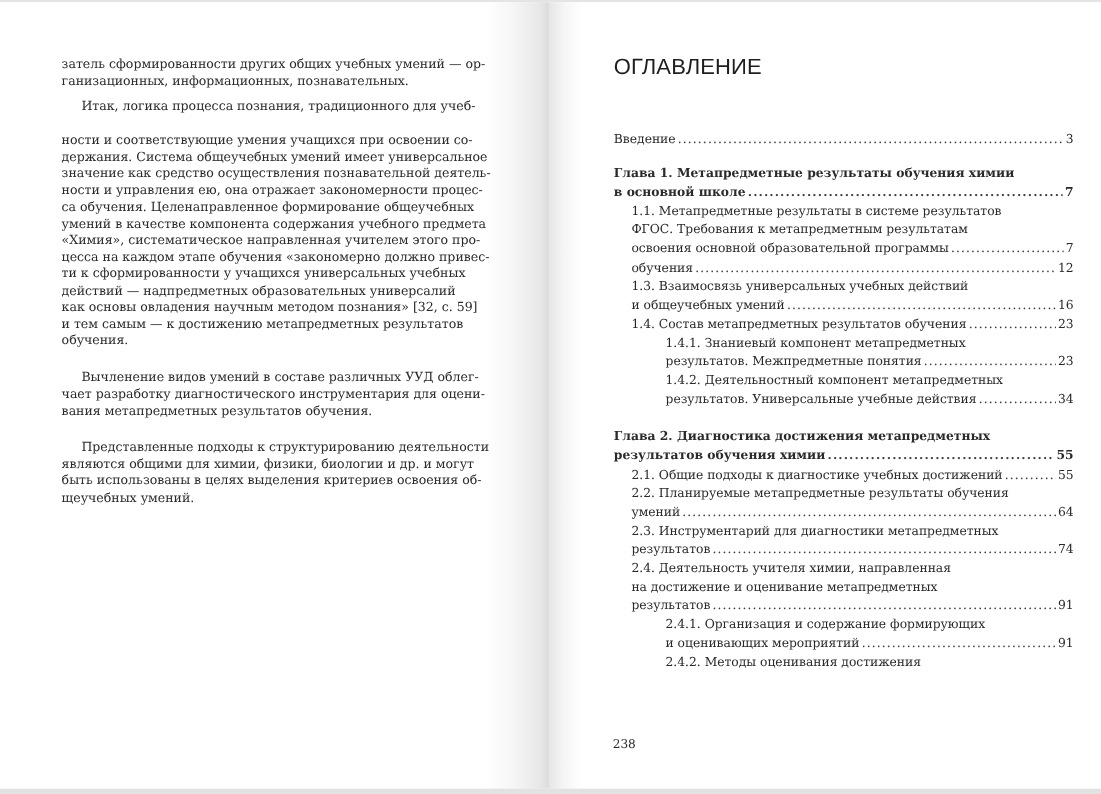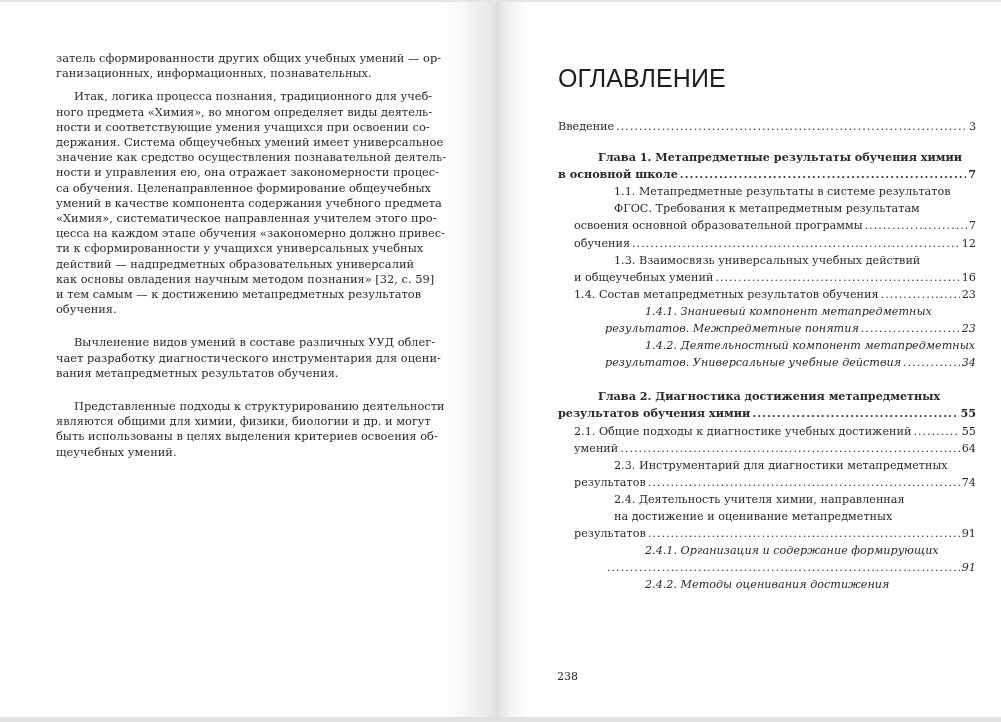--- a/index.html
+++ b/index.html
@@ -31,54 +31,54 @@
     font-size: 11.4px; line-height: 15.2px; text-align: justify;
     hyphens: manual;
   }
   .body-text p { margin: 0; text-indent: 0; }
   .body-text p.indent { text-indent: 18px; }
   .body-text p.gap { margin-top: 8px; }
   .body-text p.small-gap { margin-top: 18px; }
 
   
   .toc-title {
-    position: absolute; left: 558px; top: 64px;
+    position: absolute; left: 558px; top: 50px;
     font-family: "Liberation Sans", "DejaVu Sans", sans-serif;
-    font-size: 25px; font-weight: normal; letter-spacing: 0.1px; color: #1e1e1e;
+    font-size: 20px; font-weight: normal; letter-spacing: 0.1px; color: #1e1e1e;
   }
   .toc { position: absolute; left: 558px; top: 118px; width: 418px; font-size: 11.2px; line-height: 17.1px; }
   .toc-entry { position: relative; }
-  .toc-entry .line { display: block; white-space: nowrap; margin-left: 40px; }
+  .toc-entry .line { display: block; white-space: nowrap; }
   .toc-entry .last { display: flex; align-items: flex-end; white-space: nowrap; }
   .toc-entry .last .txt { flex: 0 0 auto; }
   .toc-entry .last .dots { flex: 1 1 auto; overflow: hidden; white-space: nowrap; margin: 0 2px; letter-spacing: 1px; color: #3a3a3a; }
   .toc-entry .last .dots::before { content: "..........................................................................................................................................................."; }
   .toc-entry .last .pg { flex: 0 0 auto; }
   .lvl0 { padding-left: 0; }
   .lvl0.chapter { font-weight: bold; }
   .lvl1 { padding-left: 16px; }
-  .lvl2 { padding-left: 47px; font-style: italic; }
+  .lvl2 { padding-left: 47px; }
   .gap-big { margin-top: 14px; }
   .gap-huge { margin-top: 17px; }
   .page-number { position: absolute; left: 557px; top: 670px; font-size: 11px; color: #2a2a2a; }
 </style>
 </head>
 <body>
 
 <div class="top-edge"></div>
 
 <div class="page left">
   <div class="body-text">
     <p>
       <span>затель сформированности других общих учебных умений — ор-</span><br>
       <span>ганизационных, информационных, познавательных.</span>
     </p>
     <p class="indent gap">
       <span>Итак, логика процесса познания, традиционного для учеб-</span><br>
-      <span>ного предмета «Химия», во многом определяет виды деятель-</span><br>
+      <br>
       <span>ности и соответствующие умения учащихся при освоении со-</span><br>
       <span>держания. Система общеучебных умений имеет универсальное</span><br>
       <span>значение как средство осуществления познавательной деятель-</span><br>
       <span>ности и управления ею, она отражает закономерности процес-</span><br>
       <span>са обучения. Целенаправленное формирование общеучебных</span><br>
       <span>умений в качестве компонента содержания учебного предмета</span><br>
       <span>«Химия», систематическое направленная учителем этого про-</span><br>
       <span>цесса на каждом этапе обучения «закономерно должно привес-</span><br>
       <span>ти к сформированности у учащихся универсальных учебных</span><br>
       <span>действий — надпредметных образовательных универсалий</span><br>
@@ -176,20 +176,21 @@
       </span>
     </div>
     <div class="toc-entry lvl1">
       <span class="last">
         <span class="txt">2.1. Общие подходы к диагностике учебных достижений</span>
         <span class="dots"></span>
         <span class="pg">55</span>
       </span>
     </div>
     <div class="toc-entry lvl1">
+      <span class="line">2.2. Планируемые метапредметные результаты обучения</span>
       <span class="last">
         <span class="txt">умений</span>
         <span class="dots"></span>
         <span class="pg">64</span>
       </span>
     </div>
     <div class="toc-entry lvl1">
       <span class="line">2.3. Инструментарий для диагностики метапредметных</span>
       <span class="last">
         <span class="txt">результатов </span>
@@ -202,20 +203,21 @@
       <span class="line">на достижение и оценивание метапредметных</span>
       <span class="last">
         <span class="txt">результатов </span>
         <span class="dots"></span>
         <span class="pg">91</span>
       </span>
     </div>
     <div class="toc-entry lvl2">
       <span class="line">2.4.1. Организация и содержание формирующих</span>
       <span class="last">
+        <span class="txt">и оценивающих мероприятий </span>
         <span class="dots"></span>
         <span class="pg">91</span>
       </span>
     </div>
     <div class="toc-entry lvl2">
       <span class="line">2.4.2. Методы оценивания достижения</span>
     </div>
   </div>
 
 <div class="page-number">238</div>

